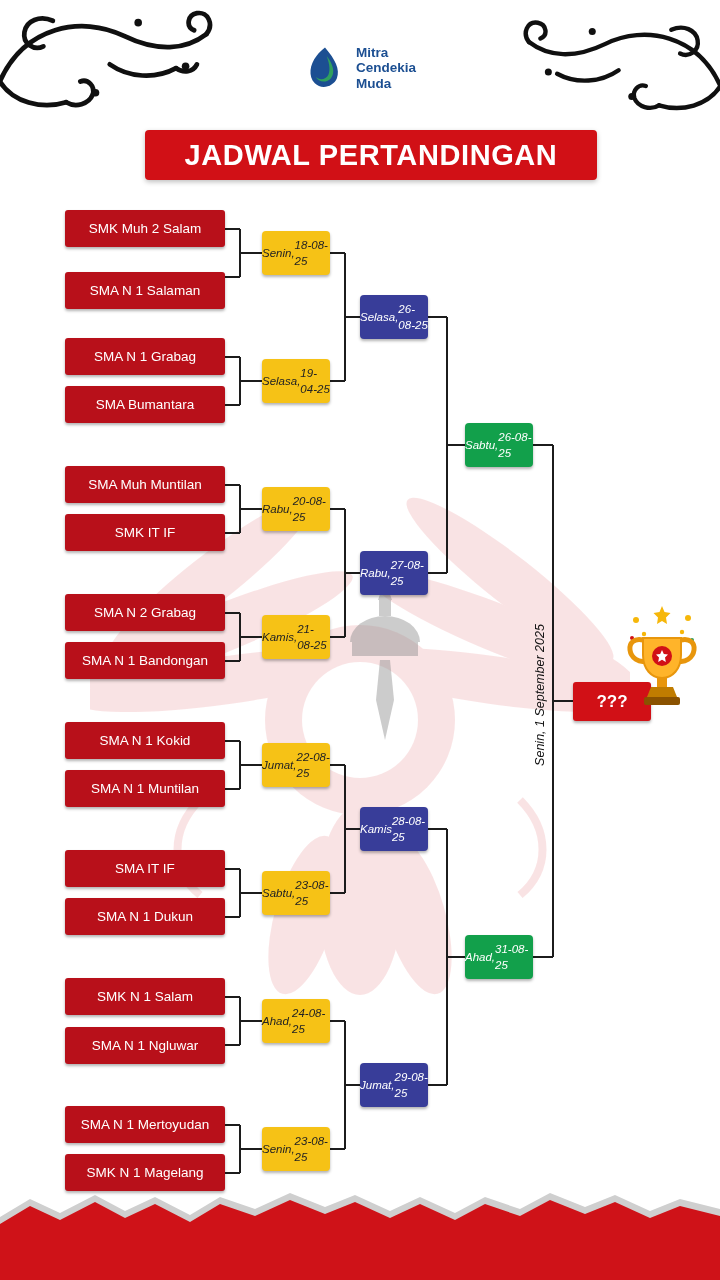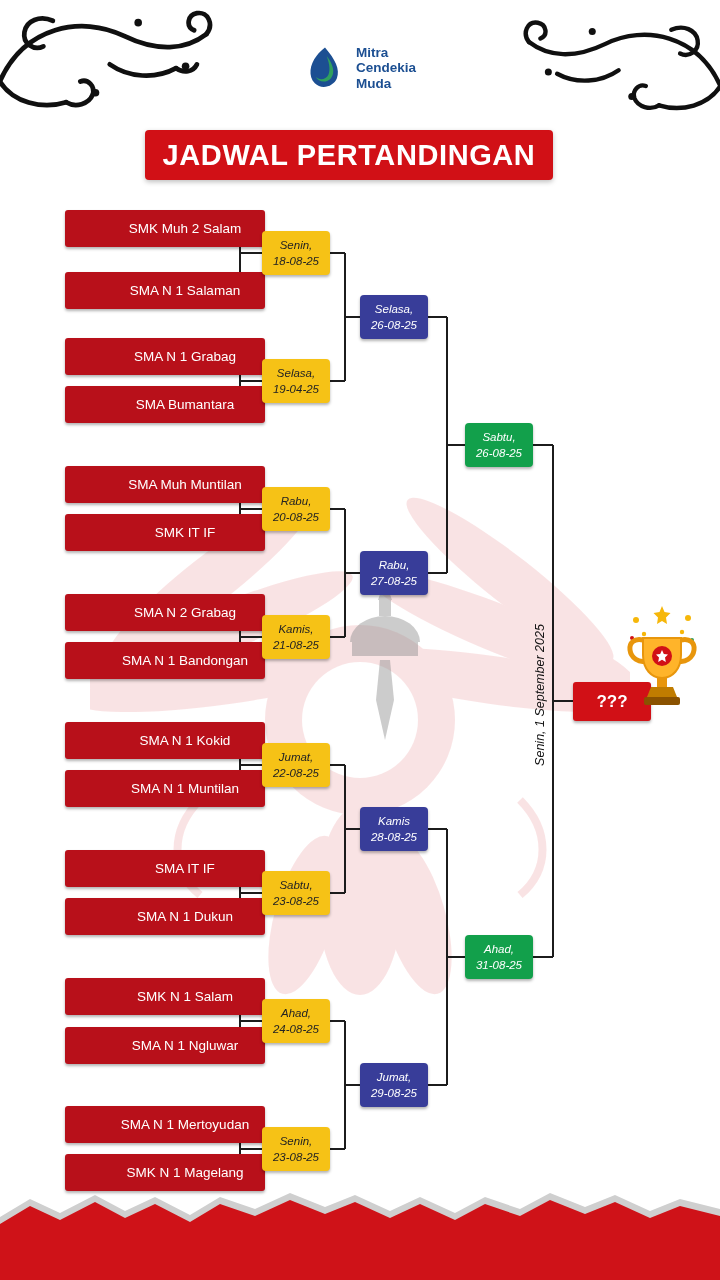--- a/index.html
+++ b/index.html
@@ -11,43 +11,42 @@
   
   .fl{position:absolute;pointer-events:none;}
   .fl-left{left:-4px;top:6px;width:218px;height:112px;}
   .fl-right{right:-4px;top:16px;width:202px;height:104px;transform:scaleX(-1);}
   
   .logo{position:absolute;left:308px;top:44px;display:flex;align-items:center;gap:14px;}
   .logo-mark{width:34px;height:48px;}
   .logo-text{display:flex;flex-direction:column;font-weight:bold;font-size:13.5px;line-height:1.12;color:#1c4f92;}
   
   .title-banner{
-    position:absolute;left:145px;top:130px;width:408px;height:50px;
+    position:absolute;left:145px;top:130px;width:452px;height:50px;
     background:#d11016;color:#fff;display:flex;align-items:center;justify-content:center;
     font-size:29px;font-weight:800;letter-spacing:.6px;border-radius:4px;
     box-shadow:0 2px 5px rgba(0,0,0,.25);
   }
   
   .watermark{position:absolute;left:90px;top:380px;width:540px;height:660px;opacity:.12;pointer-events:none;}
   .monument{position:absolute;left:330px;top:580px;width:110px;height:160px;opacity:.45;pointer-events:none;}
   
   .lines{position:absolute;left:0;top:0;width:720px;height:1280px;pointer-events:none;}
   
   .team{
     position:absolute;left:65px;width:160px;height:37px;
     background:#b8101a;color:#fff;border-radius:3px;
     display:flex;align-items:center;justify-content:center;
     font-size:13.5px;font-weight:500;text-align:center;
     box-shadow:0 2px 3px rgba(0,0,0,.3);
-    padding-left:40px;
   }
   
   .match{
     position:absolute;width:68px;height:44px;border-radius:4px;
-    display:flex;flex-direction:column;align-items:center;justify-content:center;
+    display:flex;flex-direction:row;align-items:center;justify-content:center;
     font-style:italic;font-size:11.5px;line-height:1.4;font-weight:500;
     box-shadow:0 2px 3px rgba(0,0,0,.3);
   }
   .r1{left:262px;background:#f6c216;color:#232323;}
   .r2{left:360px;background:#383d99;color:#ffffff;}
   .r3{left:465px;background:#12a04b;color:#ffffff;}
   
   .final-label{
     position:absolute;left:422px;top:686px;width:240px;height:18px;
     transform:rotate(-90deg);text-align:center;

